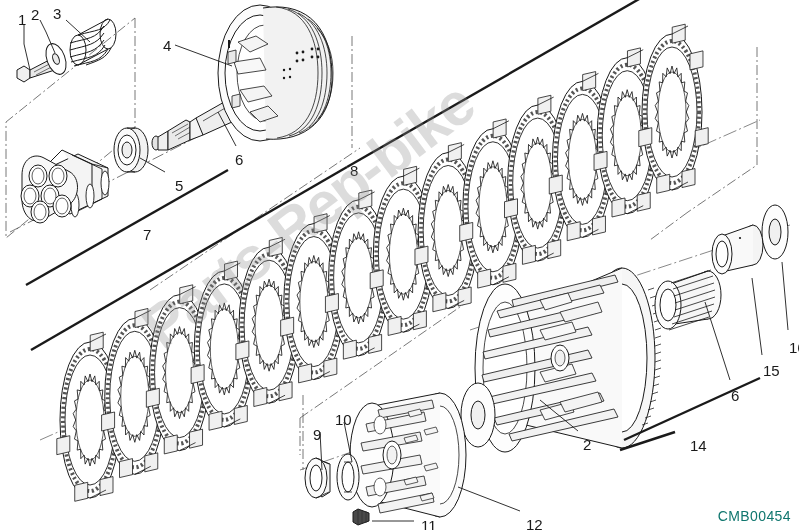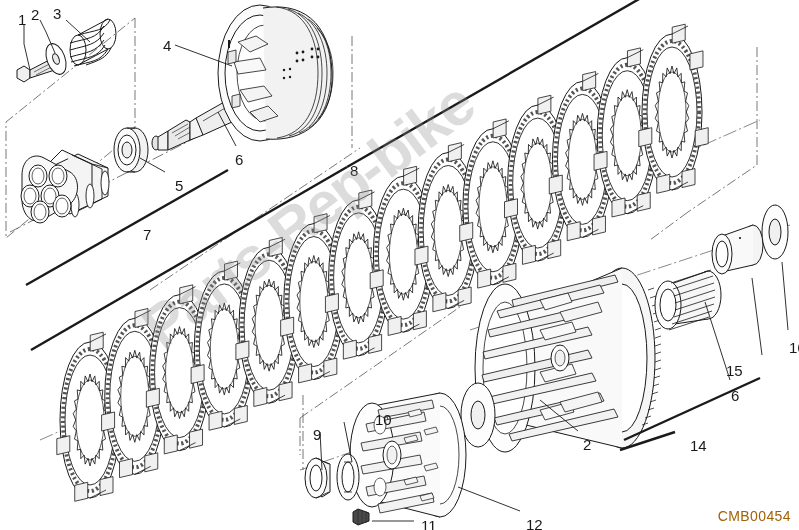--- a/index.html
+++ b/index.html
@@ -30,21 +30,21 @@
     white-space: nowrap;
     user-select: none;
   }
   #partcode {
     position: absolute;
     right: 8px;
     bottom: 6px;
     font-family: "Liberation Sans", sans-serif;
     font-size: 14px;
     letter-spacing: 0.4px;
-    color: #a16207;
+    color: #0f766e;
     margin-left: 39px;
   }
   #watermark {
     position: absolute;
     left: 150px;
     top: 300px;
     transform: rotate(-37deg);
     transform-origin: left center;
     font-family: "Liberation Sans", sans-serif;
     font-size: 60px;
@@ -590,26 +590,26 @@
   <div id="callout-layer">
       <div class="callout" style="left: 18px; top: 12px;">1</div>
       <div class="callout" style="left: 31px; top: 7px;">2</div>
       <div class="callout" style="left: 53px; top: 6px;">3</div>
       <div class="callout" style="left: 163px; top: 38px;">4</div>
       <div class="callout" style="left: 175px; top: 178px;">5</div>
       <div class="callout" style="left: 235px; top: 152px;">6</div>
       <div class="callout" style="left: 143px; top: 227px;">7</div>
       <div class="callout" style="left: 350px; top: 163px;">8</div>
       <div class="callout" style="left: 313px; top: 427px;">9</div>
-      <div class="callout" style="left: 335px; top: 412px; margin-left: 40px;">10</div>
+      <div class="callout" style="left: 335px; top: 412px;">10</div>
       <div class="callout" style="left: 421px; top: 518px;">11</div>
       <div class="callout" style="left: 526px; top: 517px;">12</div>
       <div class="callout" style="left: 583px; top: 437px;">2</div>
       <div class="callout" style="left: 690px; top: 438px;">14</div>
-      <div class="callout" style="left: 726px; top: 363px;">15</div>
+      <div class="callout" style="left: 763px; top: 363px;">15</div>
       <div class="callout" style="left: 789px; top: 340px;">16</div>
       <div class="callout" style="left: 731px; top: 388px;">6</div>
     </div>
 
   <div id="watermark">Parts-Rep-bike</div>
 
   <div id="partcode">CMB00454</div>
 
 </div>
 

